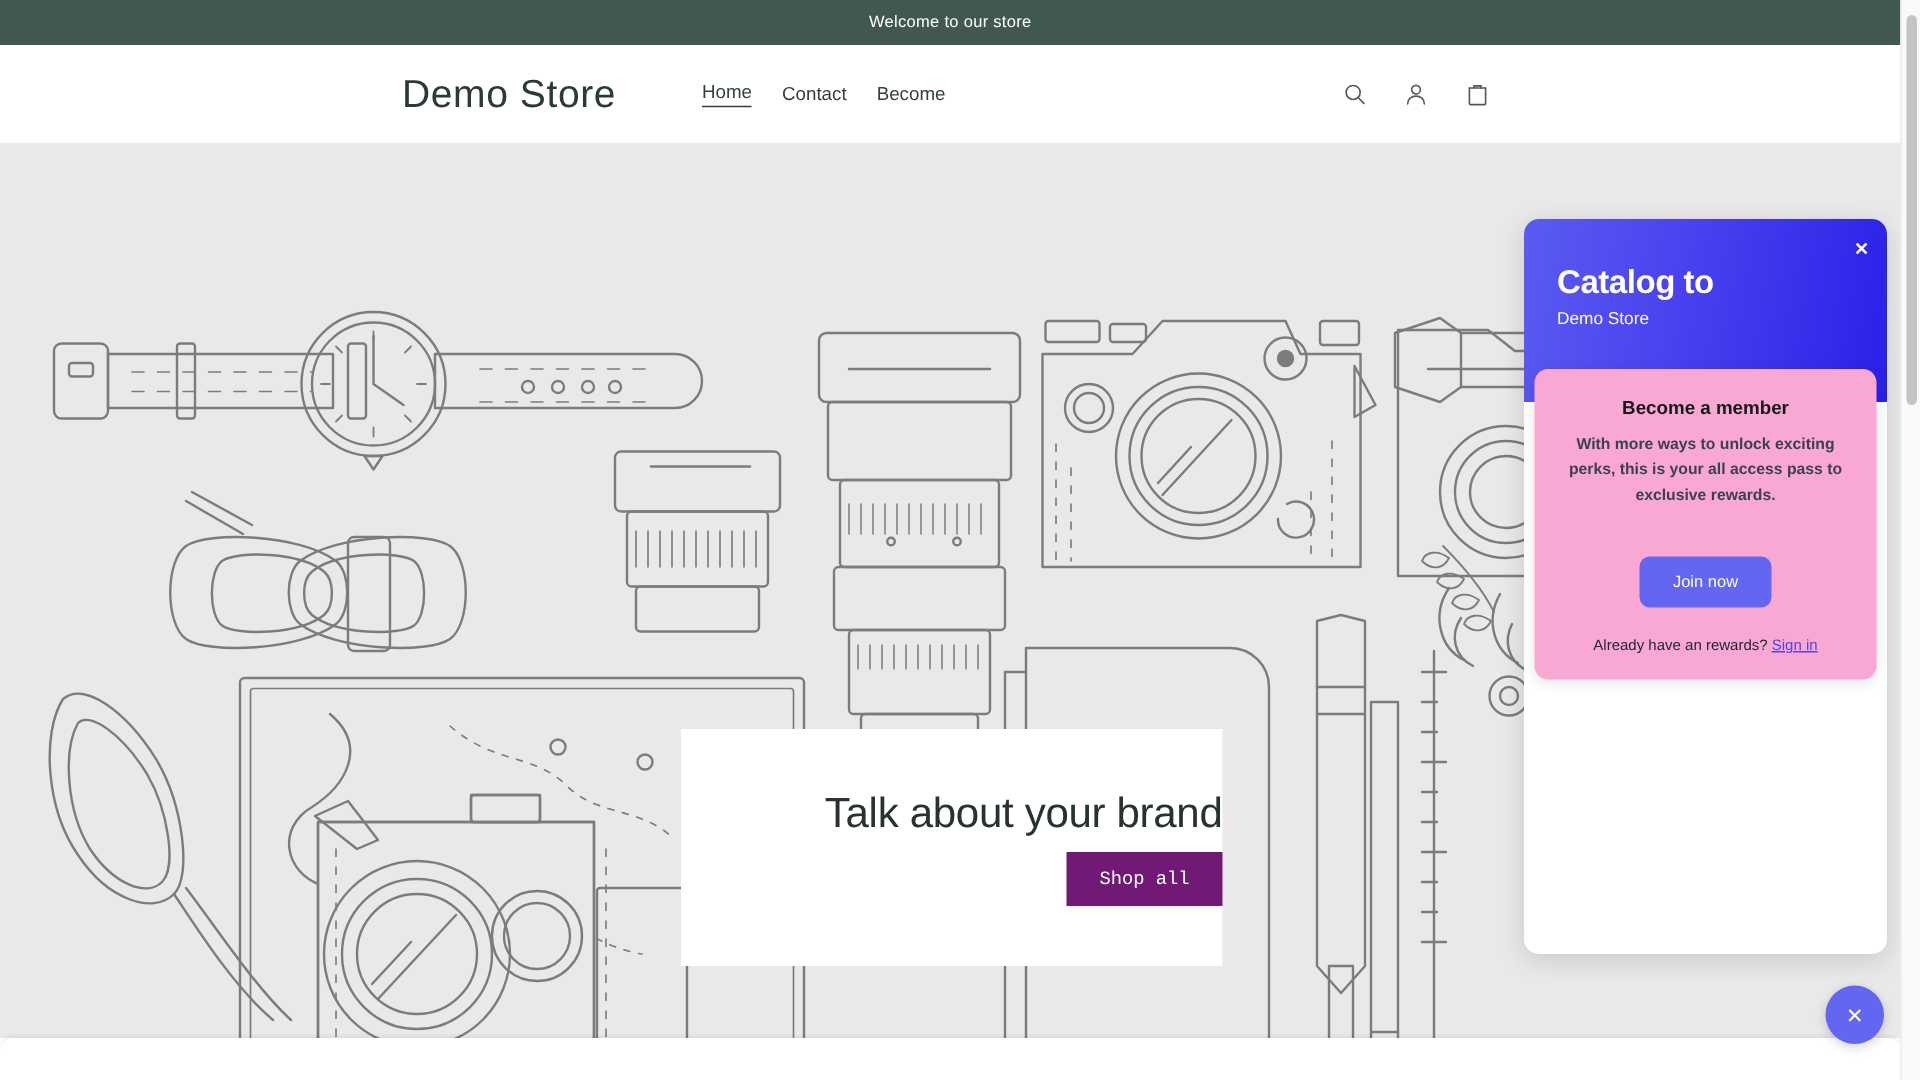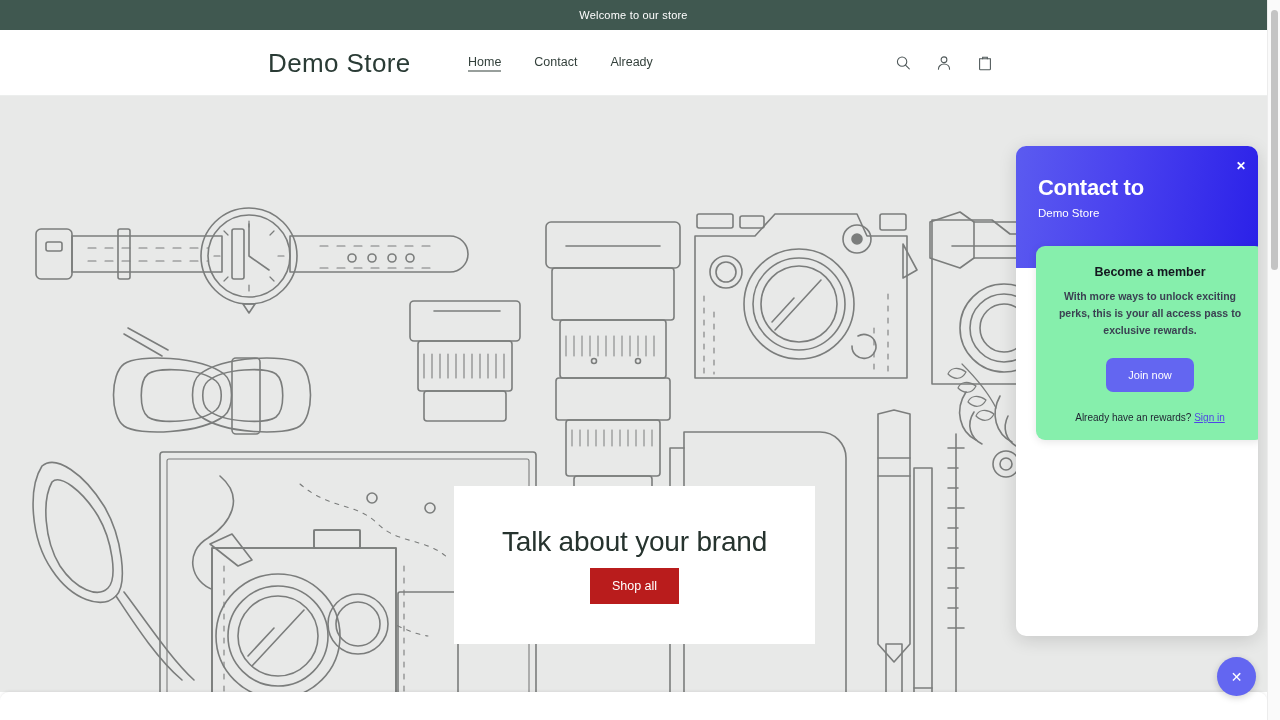--- a/index.html
+++ b/index.html
@@ -38,21 +38,21 @@
   }
   .logo {
     position: absolute; left: 268px; top: 50%;
     transform: translateY(-50%);
     font-size: 26px; color: #2a3b35; font-weight: 400;
     letter-spacing: .4px; white-space: nowrap;
   }
   .nav {
     position: absolute; left: 468px; top: 50%;
     transform: translateY(-50%);
-    display: flex; align-items: flex-start; gap: 33px;
+    display: flex; align-items: flex-end; gap: 20px;
   }
   .nav a {
     font-size: 12.5px; color: #33403b; text-decoration: none;
     padding-bottom: 2px; white-space: nowrap;
   }
   .nav a.active { border-bottom: 1px solid #33403b; }
   .header-icons {
     position: absolute; right: 272px; top: 50%;
     transform: translateY(-50%);
     display: flex; align-items: center; gap: 21px;
@@ -71,33 +71,33 @@
     background: #e8e9e8;
     overflow: hidden;
   }
   .hero-art { position: absolute; left: 0; top: 0; width: 1267px; height: 596px; }
 
   .hero-card {
     position: absolute; left: 454px; top: 390px;
     width: 361px; height: 158px;
     background: #ffffff;
     display: flex; flex-direction: column;
-    align-items: center; justify-content: center;
+    align-items: flex-end; justify-content: center;
     gap: 10px;
     z-index: 5;
   }
   .hero-heading {
     font-size: 28px; color: #26332e; font-weight: 400;
     letter-spacing: -.2px; white-space: nowrap;
   }
   .hero-btn {
-    background: #b91c1c; color: #ffffff;
+    background: #701a75; color: #ffffff;
     font-size: 12.5px; border: none;
     padding: 11px 22px; cursor: pointer;
-    font-family: Liberation Sans, sans-serif;
+    font-family: Liberation Mono, monospace;
   }
 
   
   .page-bottom {
     position: absolute; left: 0; top: 692px;
     width: 1267px; height: 28px;
     background: #ffffff;
     border-top-left-radius: 9px;
     border-top-right-radius: 9px;
     box-shadow: 0 -1px 3px rgba(0,0,0,.07);
@@ -141,38 +141,38 @@
     color: #ffffff; font-size: 11.5px; margin-top: 7px; font-weight: 400;
   }
   .popup-close {
     position: absolute; right: 12px; top: 14px;
     color: #ffffff; font-size: 12px; font-weight: bold;
     cursor: pointer; line-height: 1;
     background: none; border: none;
     font-family: "Liberation Sans", sans-serif;
   }
   .popup-card {
-    position: absolute; left: 20px; top: 100px;
+    position: absolute; left: 7px; top: 100px;
     width: 228px;
-    background: #86efac;
+    background: #f9a8d4;
     border-radius: 9px;
     box-shadow: 0 2px 9px rgba(0,0,0,.10);
     padding: 19px 16px 17px 16px;
     text-align: center;
   }
   .card-title {
     font-size: 12.5px; font-weight: bold; color: #14171f;
   }
   .card-body {
     font-size: 10.5px; color: #3b4152; line-height: 1.62;
     margin-top: 9px;
     font-weight: bold;
   }
   .join-btn {
-    display: inline-block; margin-top: 19px;
+    display: inline-block; margin-top: 32px;
     background: #6366f1; color: #ffffff;
     font-size: 11px; border: none; border-radius: 7px;
     padding: 11px 22px; cursor: pointer;
     font-family: "Liberation Sans", sans-serif;
   }
   .card-footer {
     margin-top: 20px; font-size: 10px; color: #1e2230;
   }
   .card-footer a {
     color: #4f46e5; cursor: pointer;
@@ -198,21 +198,21 @@
   <div class="announcement">
     <span class="text">Welcome to our store</span>
   </div>
 
   <div class="header">
     <div class="logo">Demo Store</div>
 
     <nav class="nav">
       <a href="#" class="active">Home</a>
       <a href="#">Contact</a>
-      <a href="#">Already</a>
+      <a href="#">Become</a>
     </nav>
 
     <div class="header-icons">
       <span class="ico">
         <svg width="18" height="18" viewBox="0 0 20 20" fill="none" stroke="#50595a" stroke-width="1.2">
           <circle cx="9" cy="8.5" r="5.2"></circle>
           <line x1="12.8" y1="12.4" x2="17" y2="16.6" stroke-linecap="round"></line>
         </svg>
       </span>
       <span class="ico">
@@ -412,21 +412,21 @@
     <div class="hero-card">
       <div class="hero-heading">Talk about your brand</div>
       <button class="hero-btn">Shop all</button>
     </div>
   </div>
 
   <div class="page-bottom"></div>
 
   <div class="popup">
     <div class="popup-header">
-      <div class="popup-title">Contact to</div>
+      <div class="popup-title">Catalog to</div>
       <div class="popup-subtitle">Demo Store</div>
       <button class="popup-close">✕</button>
     </div>
     <div class="popup-card">
       <div class="card-title">Become a member</div>
       <div class="card-body">With more ways to unlock exciting perks, this is your all access pass to exclusive rewards.</div>
       <button class="join-btn">Join now</button>
       <div class="card-footer">
         <span>Already have an rewards?</span>
         <a href="#">Sign in</a>

